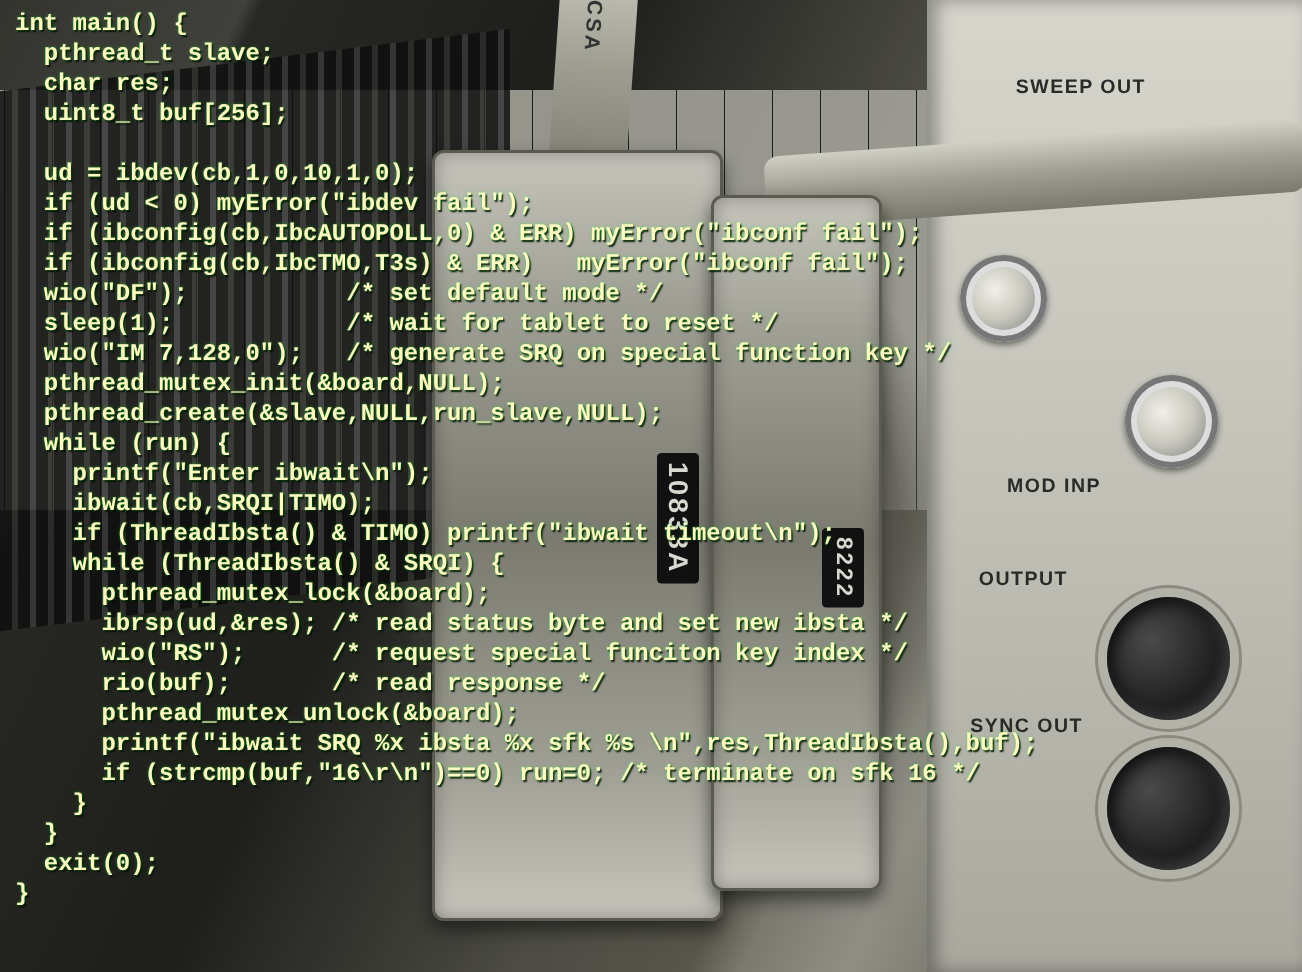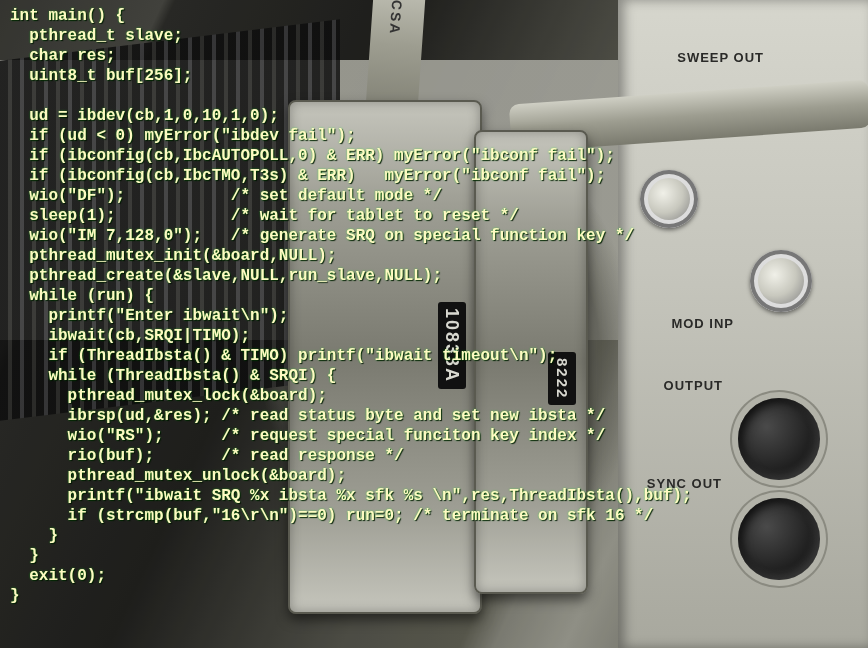--- a/index.html
+++ b/index.html
@@ -103,21 +103,21 @@
 <body>
 
 <div class="bg"></div>
 <div class="fins"></div>
 
 <div class="panel-right">
   <div class="label" style="top:48px; right:104px;">SWEEP OUT</div>
   <div class="bnc" style="top:170px; right:170px; width:58px; height:58px;"></div>
   <div class="bnc" style="top:250px; right:56px; width:62px; height:62px;"></div>
   <div class="label" style="top:290px; right:134px;margin-top:24px;">MOD INP</div>
-  <div class="label" style="top:376px; right:145px;">OUTPUT</div>
+  <div class="label" style="top:376px; right:156px;">OUTPUT</div>
   <div class="knob" style="top:398px; right:48px; width:82px; height:82px;"></div>
   <div class="label" style="top:474px; right:146px;">SYNC OUT</div>
   <div class="knob" style="top:498px; right:48px; width:82px; height:82px;"></div>
 </div>
 
 <div class="cable" style="top:-40px; left:370px; width:52px; height:170px; transform:rotate(4deg);">
   <span class="label" style="position:absolute; top:40px; left:14px; writing-mode:vertical-rl; color:#333; font-size:14px; letter-spacing:2px;">CSA</span>
 </div>
 <div class="cable" style="top:92px; left:510px; width:360px; height:48px; transform:rotate(-4deg);"></div>
 

